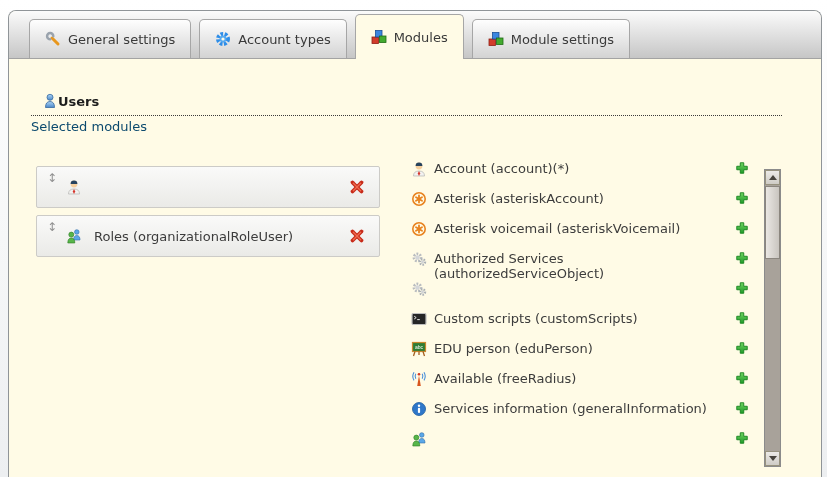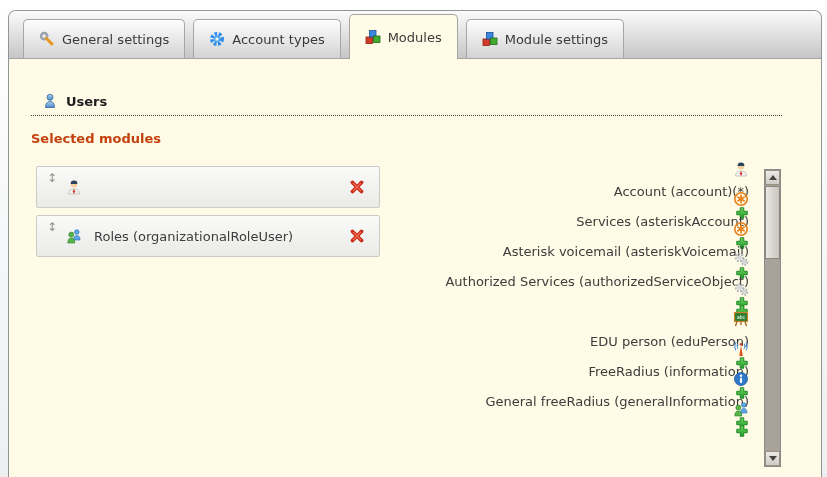--- a/index.html
+++ b/index.html
@@ -16,60 +16,60 @@
     position: absolute; left: 8px; top: 10px; width: 814px; height: 480px;
     background: #fffbe6;
     border: 1px solid #8f9498; border-bottom: none;
     border-radius: 8px 8px 0 0;
   }
   .tabbar {
     position: relative; height: 48px;
     background: linear-gradient(180deg, #fbfbfb 0%, #c6c6c6 100%);
     border-bottom: 1px solid #a3a3a3;
     border-radius: 7px 7px 0 0;
-    display: flex; align-items: flex-end; padding-left: 14px; text-align: center;
+    display: flex; align-items: flex-end; padding-left: 20px; text-align: center;
   }
   .tab {
     display: flex; align-items: center; gap: 7px;
     height: 39px; padding: 0 15px; margin-right: 8px;
     background: linear-gradient(180deg, #fefefe 0%, #d3d3d3 100%);
     border: 1px solid #a6a6a6; border-bottom: none;
     border-radius: 5px 5px 0 0;
     cursor: pointer; white-space: nowrap; color: #3a3a3a;
   }
   .tab.active {
     background: #fffbe6; height: 45px; margin-bottom: -1px; z-index: 3; position: relative;
   }
   .icon { width: 16px; height: 16px; display: inline-block; flex: 0 0 auto; }
   .icon svg { display: block; }
   .section-head {
     position: absolute; left: 22px; top: 82px; width: 751px;
-    display: flex; align-items: center; gap: 8px;
+    display: flex; align-items: center; 
     border-bottom: 1px dotted #3a3a3a;
     padding: 0 0 6px 11px;
     font-weight: bold; color: #1d1d1d;
   }
-  .col-label { position: absolute; top: 120px; color: #c2410c; font-weight: bold; }
+  .col-label { position: absolute; top: 108px; color: #0c4a6e; }
   .col-label.left  { left: 22px; }
   .col-label.right { left: 402px; }
   .selected-list { position: absolute; left: 27px; top: 155px; width: 344px; }
   .sel-row {
     height: 42px; display: flex; align-items: center;
     background: linear-gradient(180deg, #fafaf9 0%, #eaeae7 100%);
     border: 1px solid #cccbc7; border-radius: 2px;
     margin-bottom: 7px; padding: 0 14px 0 10px;
   }
   .sel-row .handle {
     color: #8f8f8f; font-size: 12px; line-height: 12px;
     align-self: flex-start; padding-top: 5px; margin-right: 9px; cursor: grab;
   }
   .sel-row .label { margin-left: 12px; }
   .sel-row .del { margin-left: auto; width: 16px; height: 16px; cursor: pointer; }
   .available-list { position: absolute; left: 402px; top: 150px; width: 338px; }
-  .avail-row { height: 30px; display: flex; align-items: flex-end; gap: 7px; flex-direction: column; }
+  .avail-row { height: 30px; display: flex; align-items: flex-start; gap: 7px; }
   .avail-row .add { margin-left: auto; width: 14px; height: 14px; cursor: pointer; }
   .scrollbar {
     position: absolute; left: 755px; top: 158px; width: 17px; height: 298px;
     background: #a8a29a; border: 1px solid #8b8b8b;
   }
   .sb-btn {
     position: absolute; left: 0; width: 15px; height: 15px;
     background: linear-gradient(180deg, #eceae7 0%, #cfccc6 100%);
     border: 1px solid #97927f; display: flex; align-items: center; justify-content: center;
     cursor: pointer;
@@ -217,21 +217,21 @@
         <span class="icon">
           <svg viewBox="0 0 16 16" width="16" height="16">
             <circle cx="8" cy="8" r="6.2" fill="none" stroke="#e8821e" stroke-width="1.6"></circle>
             <g stroke="#e8821e" stroke-width="1.8" stroke-linecap="round">
               <line x1="8" y1="4.5" x2="8" y2="11.5"></line>
               <line x1="5" y1="6.3" x2="11" y2="9.7"></line>
               <line x1="11" y1="6.3" x2="5" y2="9.7"></line>
             </g>
           </svg>
         </span>
-        <span>Services (asteriskAccount)</span>
+        <span>Asterisk (asteriskAccount)</span>
         <span class="add"><svg viewBox="0 0 16 16" width="14" height="14">
             <defs>
               <linearGradient id="pg" x1="0" y1="0" x2="0" y2="1">
                 <stop offset="0" stop-color="#6fd45f"></stop>
                 <stop offset="1" stop-color="#1f9a28"></stop>
               </linearGradient>
             </defs>
             <path d="M6 2 h4 v4 h4 v4 h-4 v4 h-4 v-4 H2 V6 h4 z" fill="url(#pg)" stroke="#15801d" stroke-width="1"></path>
           </svg></span>
       </div>
@@ -279,20 +279,39 @@
       </div>
       <div class="avail-row">
         <span class="icon">
           <svg viewBox="0 0 16 16" width="16" height="16">
             <circle cx="6.5" cy="6.5" r="3.6" fill="none" stroke="#b9bcc0" stroke-width="2.6" stroke-dasharray="1.8 1.3"></circle>
             <circle cx="6.5" cy="6.5" r="2.2" fill="#d4d6d9"></circle>
             <circle cx="11.5" cy="11" r="2.6" fill="none" stroke="#aab0b6" stroke-width="2.2" stroke-dasharray="1.5 1.1"></circle>
             <circle cx="11.5" cy="11" r="1.4" fill="#cfd2d5"></circle>
           </svg>
         </span>
+        <span class="add"><svg viewBox="0 0 16 16" width="14" height="14">
+            <defs>
+              <linearGradient id="pg" x1="0" y1="0" x2="0" y2="1">
+                <stop offset="0" stop-color="#6fd45f"></stop>
+                <stop offset="1" stop-color="#1f9a28"></stop>
+              </linearGradient>
+            </defs>
+            <path d="M6 2 h4 v4 h4 v4 h-4 v4 h-4 v-4 H2 V6 h4 z" fill="url(#pg)" stroke="#15801d" stroke-width="1"></path>
+          </svg></span>
+      </div>
+      <div class="avail-row">
+        <span class="icon">
+          <svg viewBox="0 0 16 16" width="16" height="16">
+            <rect x="1" y="2.5" width="14" height="11" rx="1.2" fill="#262626" stroke="#bfbfbf" stroke-width="1.2"></rect>
+            <path d="M3.2 5.2 l2 1.4 -2 1.4" fill="none" stroke="#e8e8e8" stroke-width="1"></path>
+            <line x1="6.2" y1="8.6" x2="8.8" y2="8.6" stroke="#e8e8e8" stroke-width="1"></line>
+          </svg>
+        </span>
+        <span>Custom scripts (customScripts)</span>
         <span class="add"><svg viewBox="0 0 16 16" width="14" height="14">
             <defs>
               <linearGradient id="pg" x1="0" y1="0" x2="0" y2="1">
                 <stop offset="0" stop-color="#6fd45f"></stop>
                 <stop offset="1" stop-color="#1f9a28"></stop>
               </linearGradient>
             </defs>
             <path d="M6 2 h4 v4 h4 v4 h-4 v4 h-4 v-4 H2 V6 h4 z" fill="url(#pg)" stroke="#15801d" stroke-width="1"></path>
           </svg></span>
       </div>
@@ -321,40 +340,40 @@
         <span class="icon">
           <svg viewBox="0 0 16 16" width="16" height="16">
             <circle cx="8" cy="3.2" r="1.3" fill="#d8381e"></circle>
             <path d="M8 4.5 L6.2 15 h3.6 z" fill="#d8551e"></path>
             <path d="M4.8 2.8 a5 5 0 0 0 0 5" fill="none" stroke="#4a90d9" stroke-width="1.1"></path>
             <path d="M3 1.2 a8 8 0 0 0 0 8.2" fill="none" stroke="#4a90d9" stroke-width="1.1"></path>
             <path d="M11.2 2.8 a5 5 0 0 1 0 5" fill="none" stroke="#4a90d9" stroke-width="1.1"></path>
             <path d="M13 1.2 a8 8 0 0 1 0 8.2" fill="none" stroke="#4a90d9" stroke-width="1.1"></path>
           </svg>
         </span>
-        <span>FreeRadius (information)</span>
+        <span>Available (freeRadius)</span>
         <span class="add"><svg viewBox="0 0 16 16" width="14" height="14">
             <defs>
               <linearGradient id="pg" x1="0" y1="0" x2="0" y2="1">
                 <stop offset="0" stop-color="#6fd45f"></stop>
                 <stop offset="1" stop-color="#1f9a28"></stop>
               </linearGradient>
             </defs>
             <path d="M6 2 h4 v4 h4 v4 h-4 v4 h-4 v-4 H2 V6 h4 z" fill="url(#pg)" stroke="#15801d" stroke-width="1"></path>
           </svg></span>
       </div>
       <div class="avail-row">
         <span class="icon">
           <svg viewBox="0 0 16 16" width="16" height="16">
             <circle cx="8" cy="8" r="6.5" fill="#2f77c9" stroke="#1c5a9e" stroke-width="0.8"></circle>
             <circle cx="8" cy="4.8" r="1.2" fill="#ffffff"></circle>
             <rect x="6.9" y="6.8" width="2.2" height="5.2" rx="1" fill="#ffffff"></rect>
           </svg>
         </span>
-        <span>General freeRadius (generalInformation)</span>
+        <span>Services information (generalInformation)</span>
         <span class="add"><svg viewBox="0 0 16 16" width="14" height="14">
             <defs>
               <linearGradient id="pg" x1="0" y1="0" x2="0" y2="1">
                 <stop offset="0" stop-color="#6fd45f"></stop>
                 <stop offset="1" stop-color="#1f9a28"></stop>
               </linearGradient>
             </defs>
             <path d="M6 2 h4 v4 h4 v4 h-4 v4 h-4 v-4 H2 V6 h4 z" fill="url(#pg)" stroke="#15801d" stroke-width="1"></path>
           </svg></span>
       </div>

